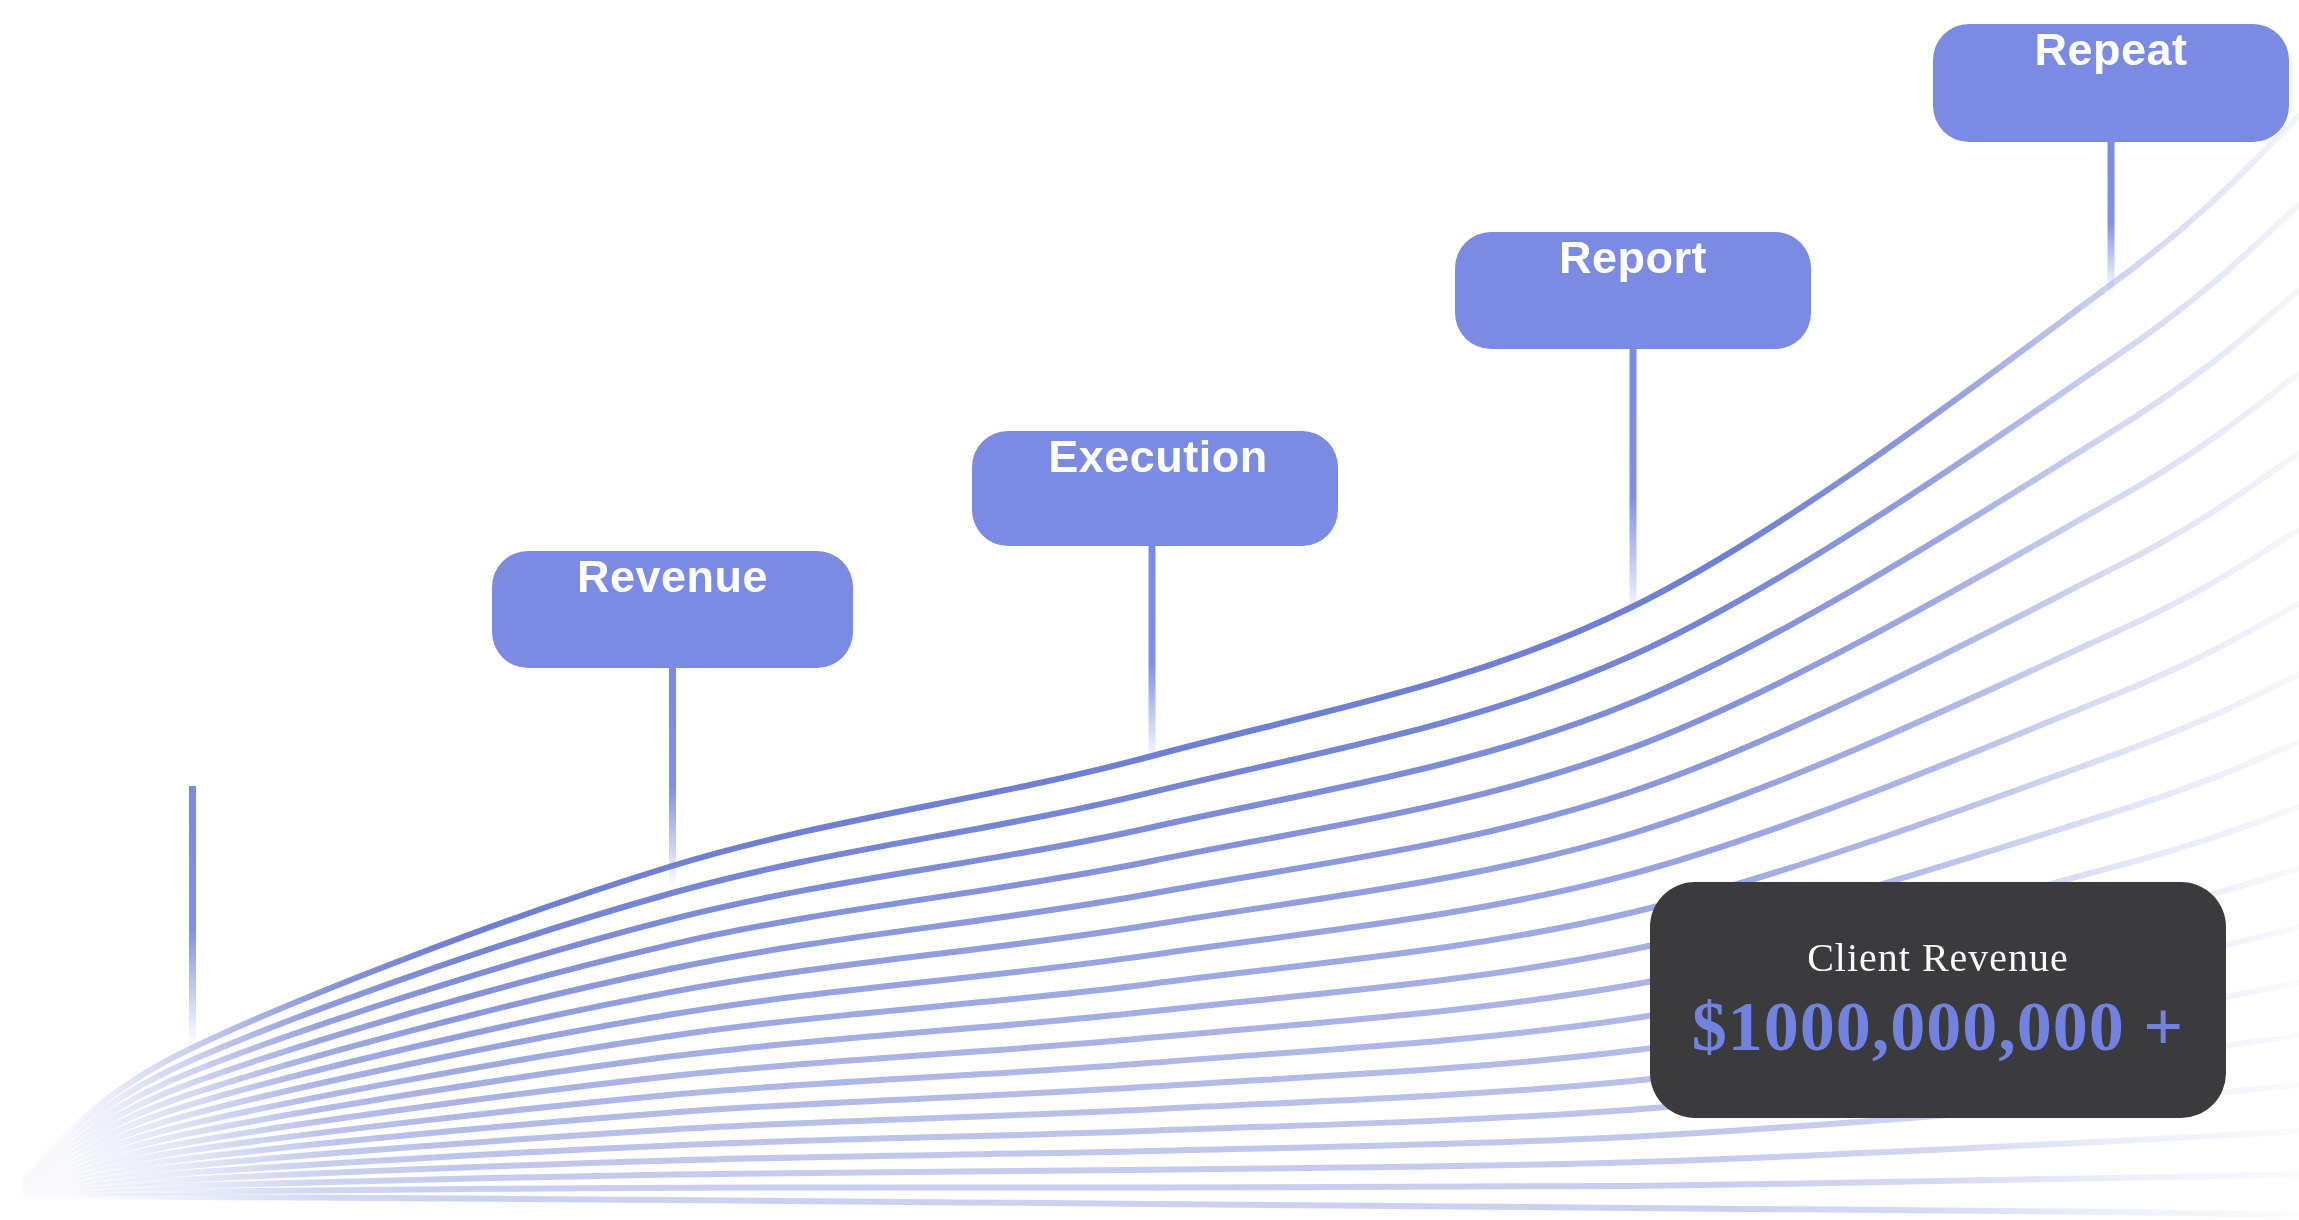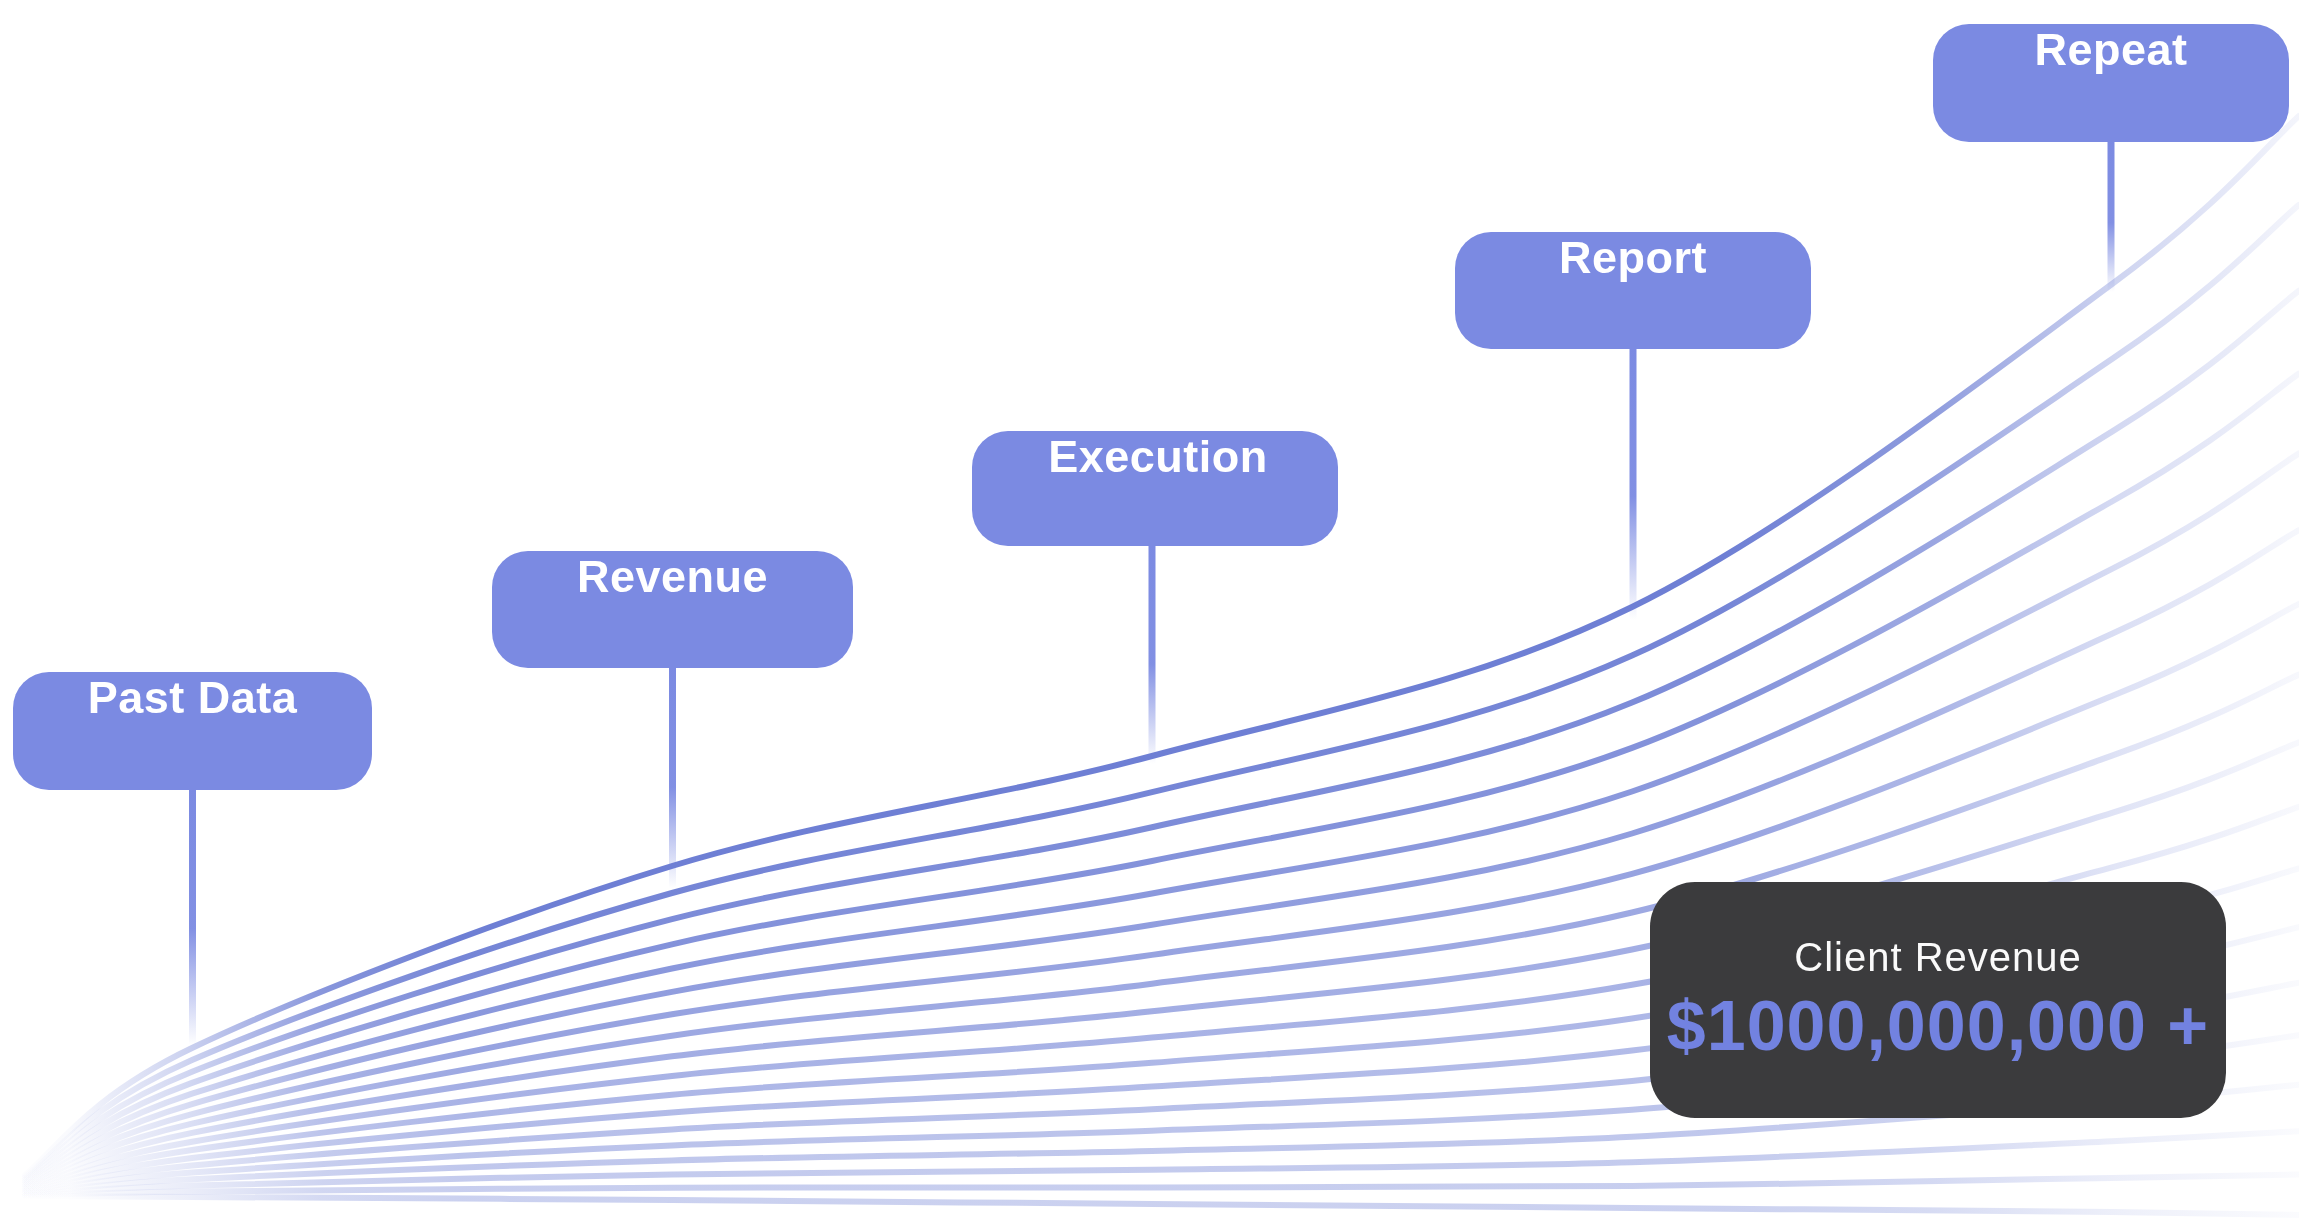--- a/index.html
+++ b/index.html
@@ -101,34 +101,31 @@
       <path d="M 25 1189.3795955882354 C 52.8 1182.8, 84.2 1165.8, 192 1150.0 C 299.8 1134.2, 512.0 1109.2, 672 1094.7 C 832.0 1080.2, 992.0 1075.5, 1152 1062.8 C 1312.0 1050.1, 1472.0 1042.4, 1632 1018.5 C 1792.0 994.6, 2000.8 944.4, 2112 919.4 C 2223.2 894.4, 2267.8 877.0, 2299 868.5" fill="none" stroke="url(#fadeX)" stroke-width="6" stroke-linecap="round" stroke-opacity="0.562"></path>
       <path d="M 25 1190.499080882353 C 52.8 1185.1, 84.2 1171.0, 192 1158.0 C 299.8 1145.0, 512.0 1124.4, 672 1112.5 C 832.0 1100.6, 992.0 1097.0, 1152 1086.6 C 1312.0 1076.3, 1472.0 1070.2, 1632 1050.6 C 1792.0 1030.9, 2000.8 989.5, 2112 968.9 C 2223.2 948.3, 2267.8 934.1, 2299 927.1" fill="none" stroke="url(#fadeX)" stroke-width="6" stroke-linecap="round" stroke-opacity="0.528"></path>
       <path d="M 25 1191.5606617647059 C 52.8 1187.2, 84.2 1175.9, 192 1165.5 C 299.8 1155.1, 512.0 1138.8, 672 1129.4 C 832.0 1120.0, 992.0 1117.4, 1152 1109.3 C 1312.0 1101.2, 1472.0 1096.5, 1632 1081.0 C 1792.0 1065.4, 2000.8 1032.2, 2112 1015.8 C 2223.2 999.4, 2267.8 988.2, 2299 982.7" fill="none" stroke="url(#fadeX)" stroke-width="6" stroke-linecap="round" stroke-opacity="0.495"></path>
       <path d="M 25 1192.5643382352941 C 52.8 1189.2, 84.2 1180.5, 192 1172.6 C 299.8 1164.8, 512.0 1152.3, 672 1145.4 C 832.0 1138.4, 992.0 1136.7, 1152 1130.7 C 1312.0 1124.8, 1472.0 1121.4, 1632 1109.7 C 1792.0 1097.9, 2000.8 1072.6, 2112 1060.2 C 2223.2 1047.8, 2267.8 1039.4, 2299 1035.2" fill="none" stroke="url(#fadeX)" stroke-width="6" stroke-linecap="round" stroke-opacity="0.465"></path>
       <path d="M 25 1193.5101102941176 C 52.8 1191.1, 84.2 1184.9, 192 1179.3 C 299.8 1173.8, 512.0 1165.1, 672 1160.4 C 832.0 1155.7, 992.0 1154.8, 1152 1150.9 C 1312.0 1146.9, 1472.0 1144.9, 1632 1136.7 C 1792.0 1128.6, 2000.8 1110.6, 2112 1102.0 C 2223.2 1093.3, 2267.8 1087.6, 2299 1084.7" fill="none" stroke="url(#fadeX)" stroke-width="6" stroke-linecap="round" stroke-opacity="0.436"></path>
       <path d="M 25 1194.3979779411766 C 52.8 1192.9, 84.2 1188.9, 192 1185.6 C 299.8 1182.3, 512.0 1177.2, 672 1174.5 C 832.0 1171.9, 992.0 1171.9, 1152 1169.8 C 1312.0 1167.8, 1472.0 1166.9, 1632 1162.2 C 1792.0 1157.4, 2000.8 1146.4, 2112 1141.2 C 2223.2 1136.0, 2267.8 1132.8, 2299 1131.2" fill="none" stroke="url(#fadeX)" stroke-width="6" stroke-linecap="round" stroke-opacity="0.409"></path>
       <path d="M 25 1195.2279411764705 C 52.8 1194.6, 84.2 1192.8, 192 1191.5 C 299.8 1190.3, 512.0 1188.4, 672 1187.7 C 832.0 1187.1, 992.0 1187.8, 1152 1187.5 C 1312.0 1187.2, 1472.0 1187.5, 1632 1185.9 C 1792.0 1184.3, 2000.8 1179.8, 2112 1177.9 C 2223.2 1176.0, 2267.8 1175.1, 2299 1174.6" fill="none" stroke="url(#fadeX)" stroke-width="6" stroke-linecap="round" stroke-opacity="0.384"></path>
       <path d="M 25 1196 C 52.8 1196.2, 84.2 1196.3, 192 1197.0 C 299.8 1197.7, 512.0 1198.8, 672 1200.0 C 832.0 1201.2, 992.0 1202.7, 1152 1204.0 C 1312.0 1205.3, 1472.0 1206.7, 1632 1208.0 C 1792.0 1209.3, 2000.8 1210.8, 2112 1212.0 C 2223.2 1213.2, 2267.8 1214.5, 2299 1215.0" fill="none" stroke="url(#fadeX)" stroke-width="6" stroke-linecap="round" stroke-opacity="0.360"></path>
     </svg>
 
-  <div class="stage-label" style="left: 13px; top: 672px; width: 359px; height: 118px;">
-    <span class="stage-text">Past Data</span>
-  </div>
   <div class="stage-label" style="left: 492px; top: 551px; width: 361px; height: 117px;">
     <span class="stage-text">Revenue</span>
   </div>
   <div class="stage-label" style="left: 972px; top: 431px; width: 360px; height: 115px; padding-left: 6px;">
     <span class="stage-text">Execution</span>
   </div>
   <div class="stage-label" style="left: 1455px; top: 232px; width: 356px; height: 117px;">
     <span class="stage-text">Report</span>
   </div>
   <div class="stage-label" style="left: 1933px; top: 24px; width: 356px; height: 118px;">
     <span class="stage-text">Repeat</span>
   </div>
 
-  <div class="revenue-card" style="left: 1650px; top: 882px; width: 576px; height: 236px;">
+  <div class="revenue-card" style="left: 1650px; top: 882px; width: 576px; height: 236px; font-family: Liberation Serif, serif;">
     <div class="revenue-title">Client Revenue</div>
     <div class="revenue-value">$1000,000,000 +</div>
   </div>
 
 </div>
 
 </body></html>

